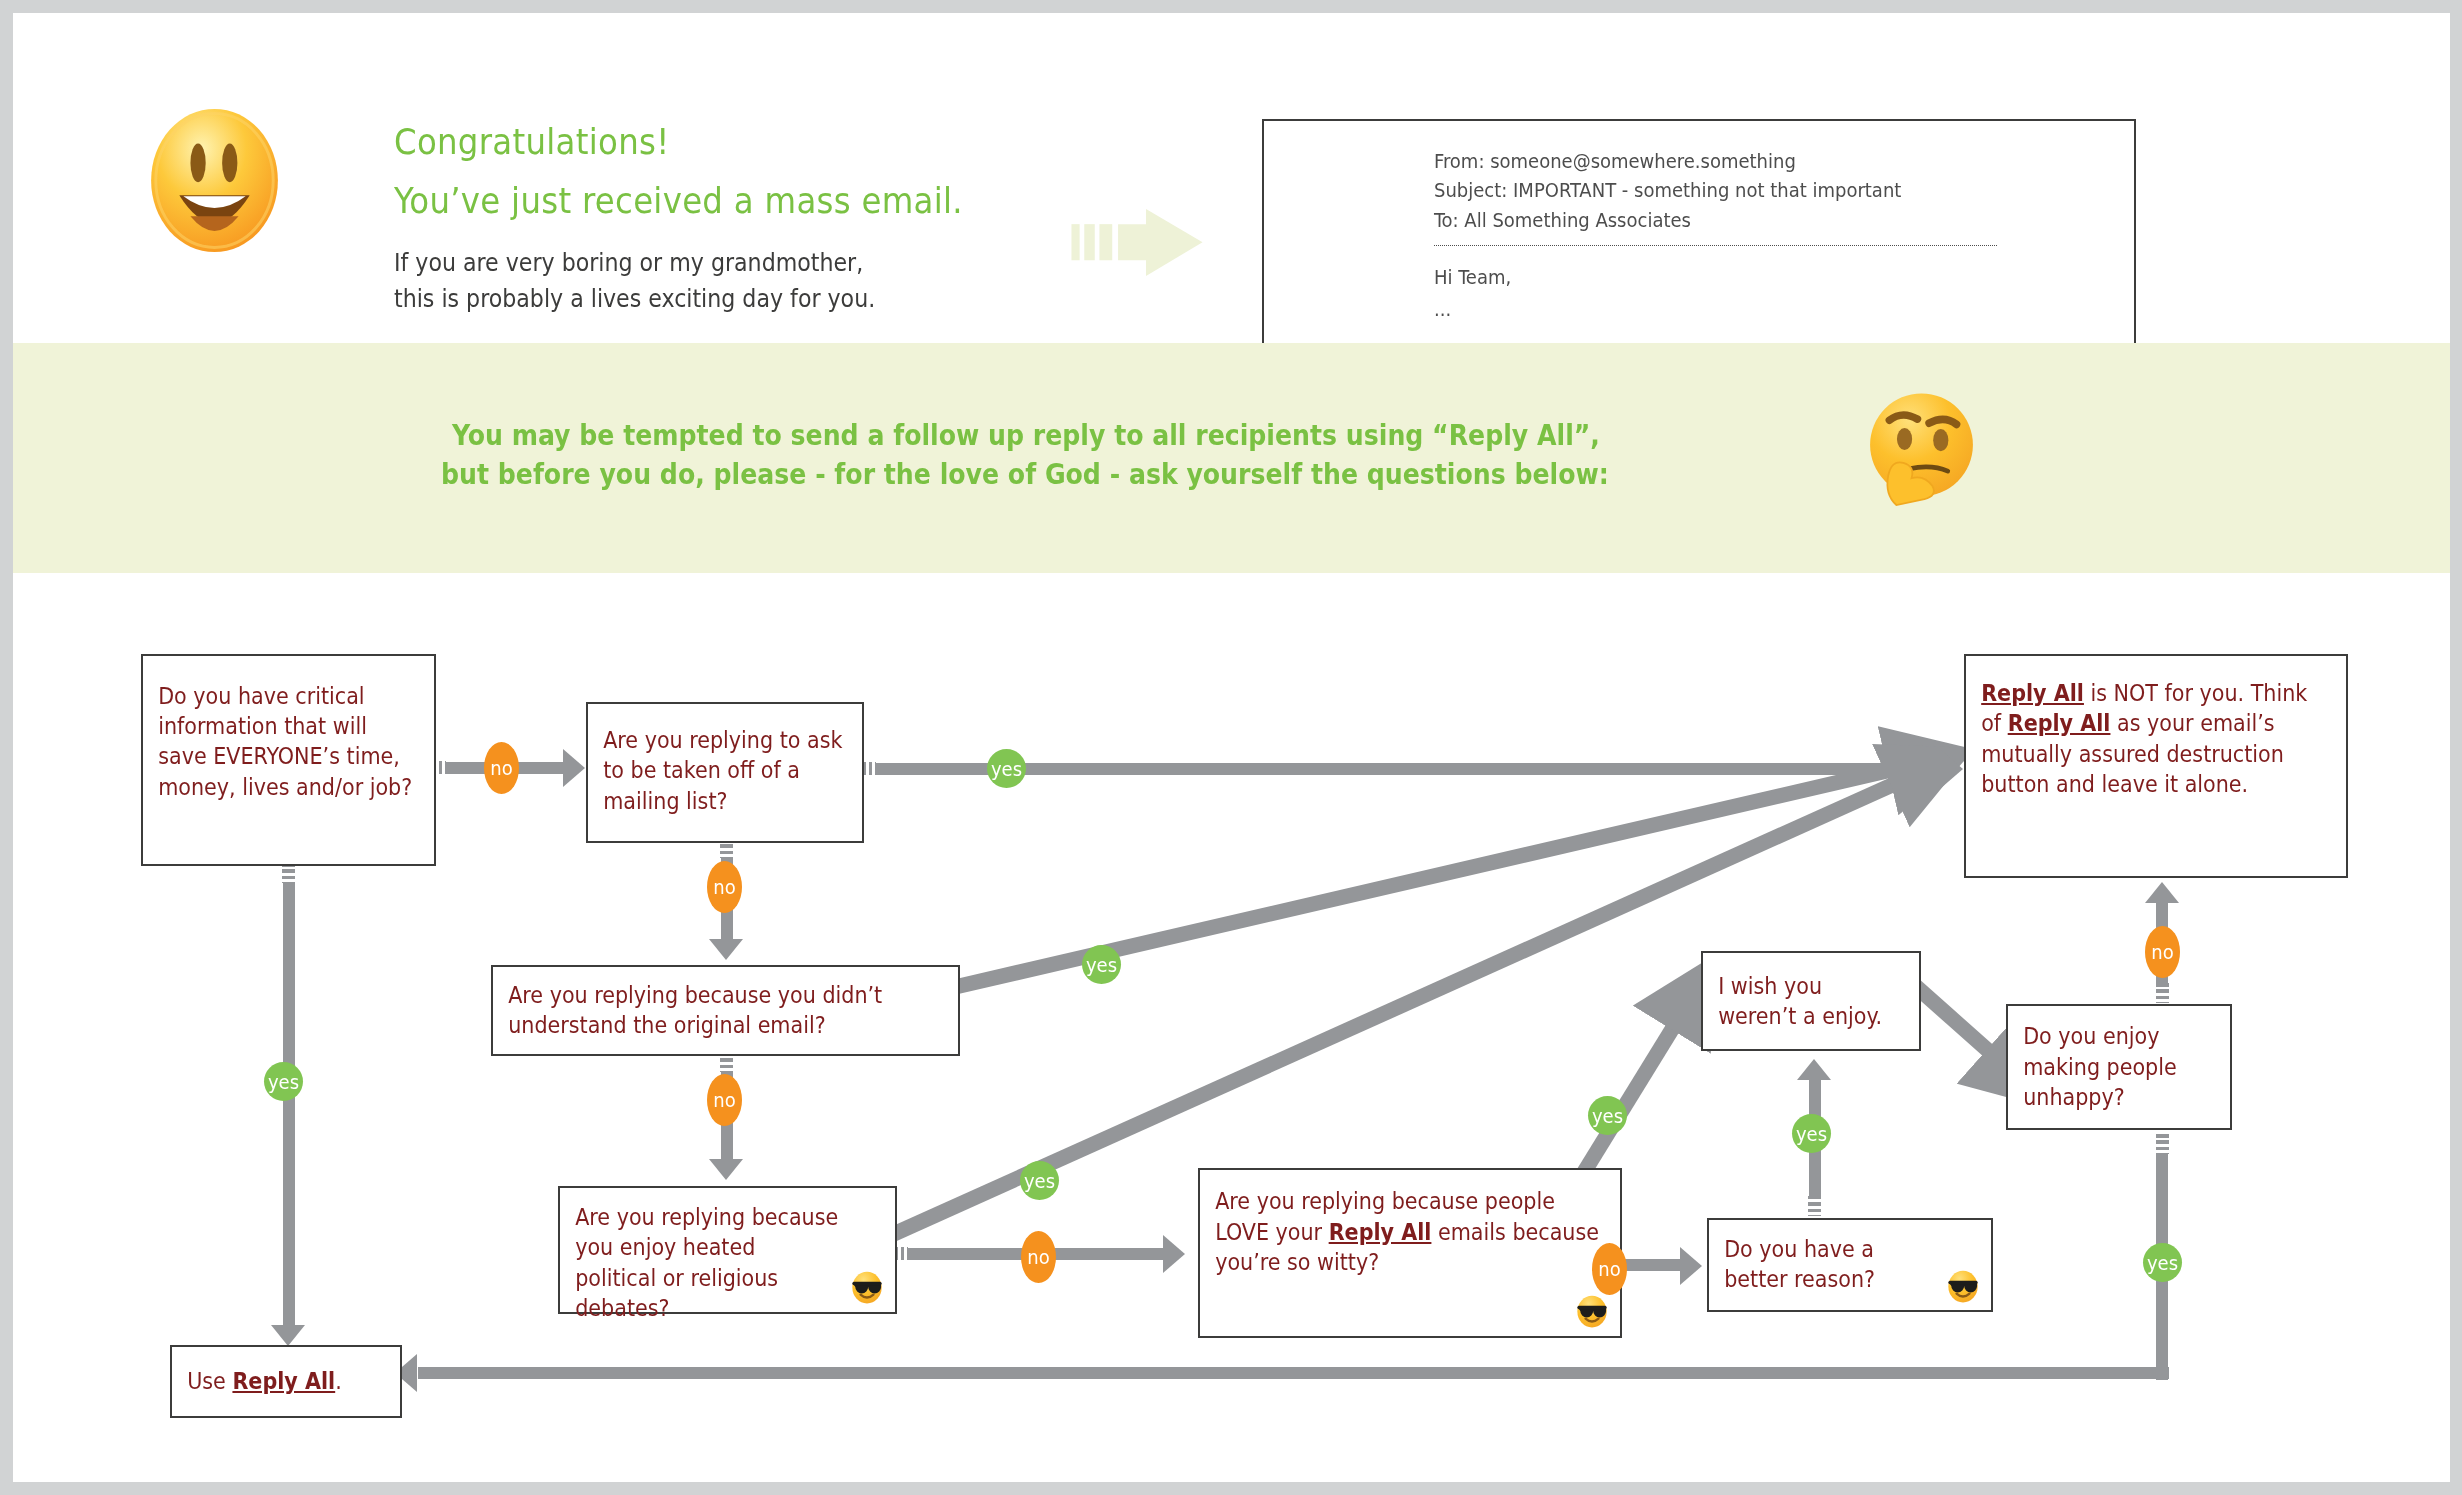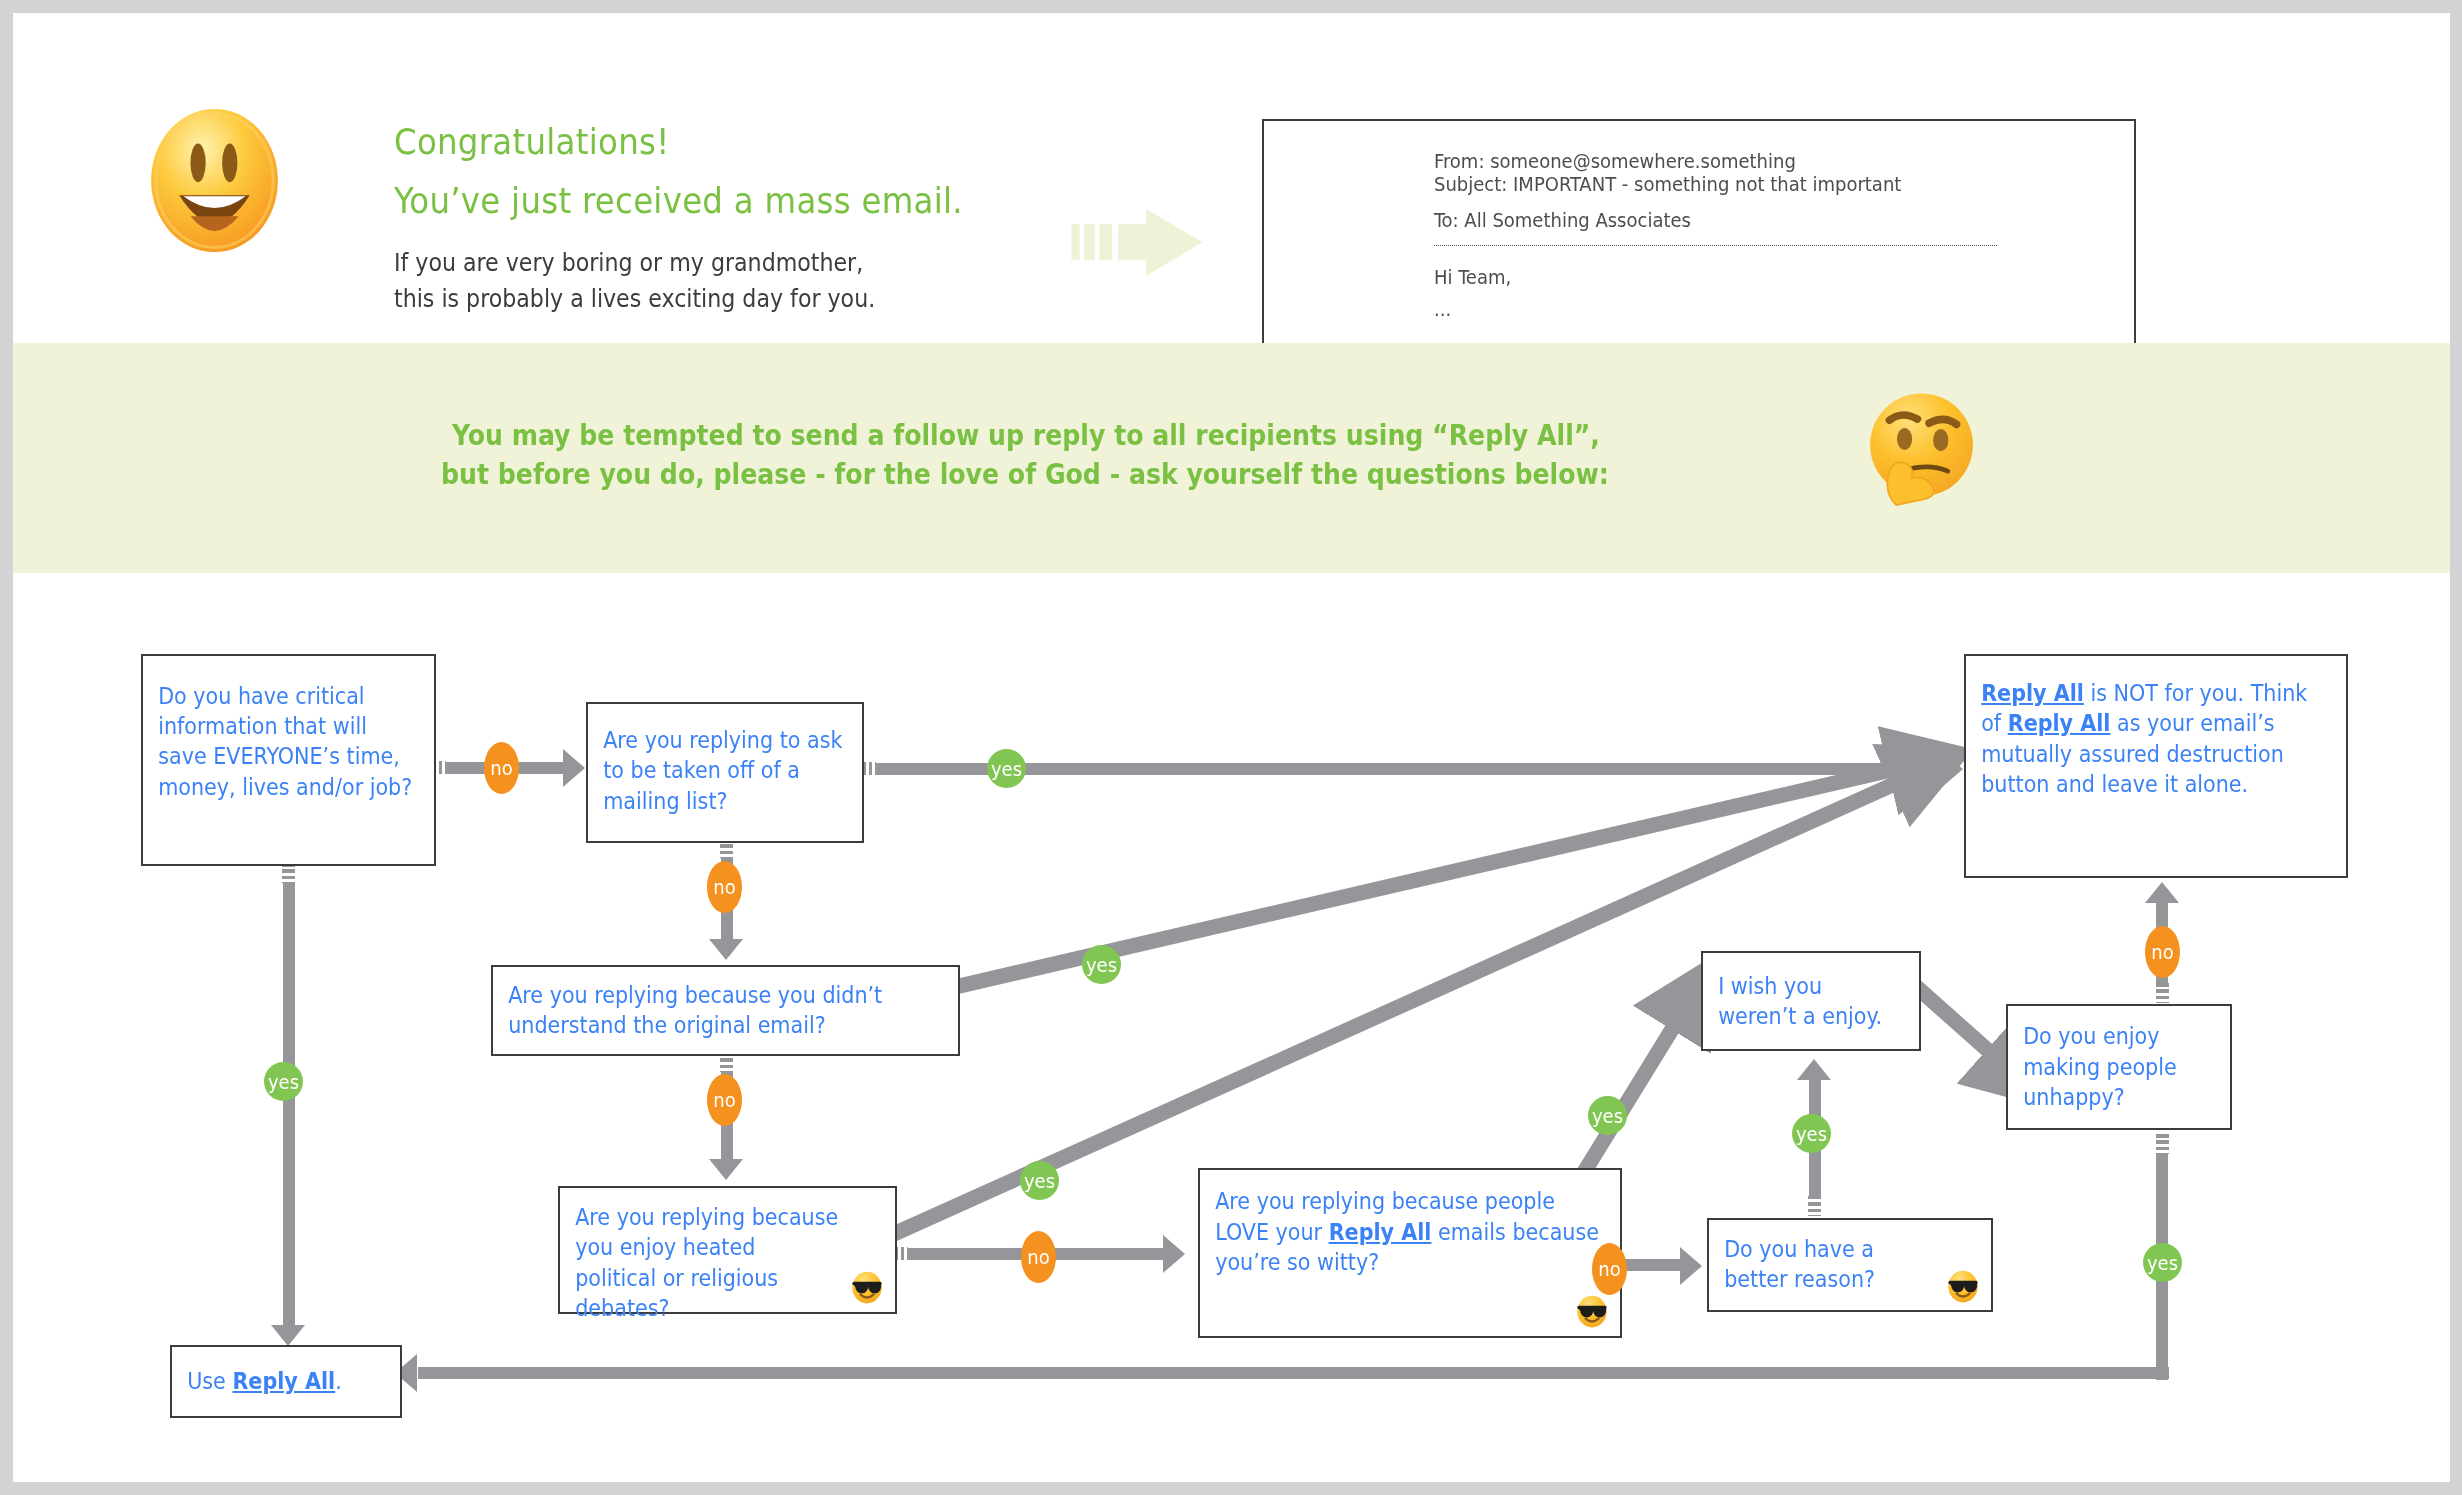--- a/index.html
+++ b/index.html
@@ -90,21 +90,21 @@
     position:absolute;
     background:#ffffff;
     border:2.9px solid #3c3c3b;
     box-sizing:border-box;
     z-index:5;
   }
   .node .txt{
     position:absolute;
     left:0;right:0;
     padding:0 15.2px;
-    color:#3b82f6;
+    color:#7f1d1d;
     font-family:"DejaVu Sans Condensed","Liberation Sans", sans-serif;
     font-size:23px;
     line-height:1.32;
     box-sizing:border-box;
   }
   .node .txt b{font-weight:bold;text-decoration:underline;}
   .node .emoji{position:absolute;width:34px;height:34px;}
 
   
   .badge{
@@ -174,21 +174,21 @@
         <rect x="0" y="26" width="14" height="62"></rect>
         <rect x="22" y="26" width="18" height="62"></rect>
         <rect x="48" y="26" width="22" height="62"></rect>
         <path d="M80 26 H128 V0 L225 57 L128 115 V88 H80 Z"></path>
       </g>
     </svg>
   </div>
 
   <div class="abs" id="email-card">
     <div class="email-line" style="left:170px;top:28px">From: someone@somewhere.something</div>
-    <div class="email-line" style="left:170px;top:51px">Subject: IMPORTANT - something not that important</div>
+    <div class="email-line" style="left:170px;top:57px">Subject: IMPORTANT - something not that important</div>
     <div class="email-line" style="left:170px;top:87px">To: All Something Associates</div>
     <div id="email-rule" style="top:124px"></div>
     <div class="email-line" style="left:170px;top:144px">Hi Team,</div>
     <div class="email-line" style="left:170px;top:176px">...</div>
   </div>
 
   <div class="abs" id="banner">
     <div class="banner-line" id="banner-l1">You may be tempted to send a follow up reply to all recipients using “Reply All”,</div>
     <div class="banner-line" id="banner-l2">but before you do, please - for the love of God - ask yourself the questions below:</div>
   </div>

